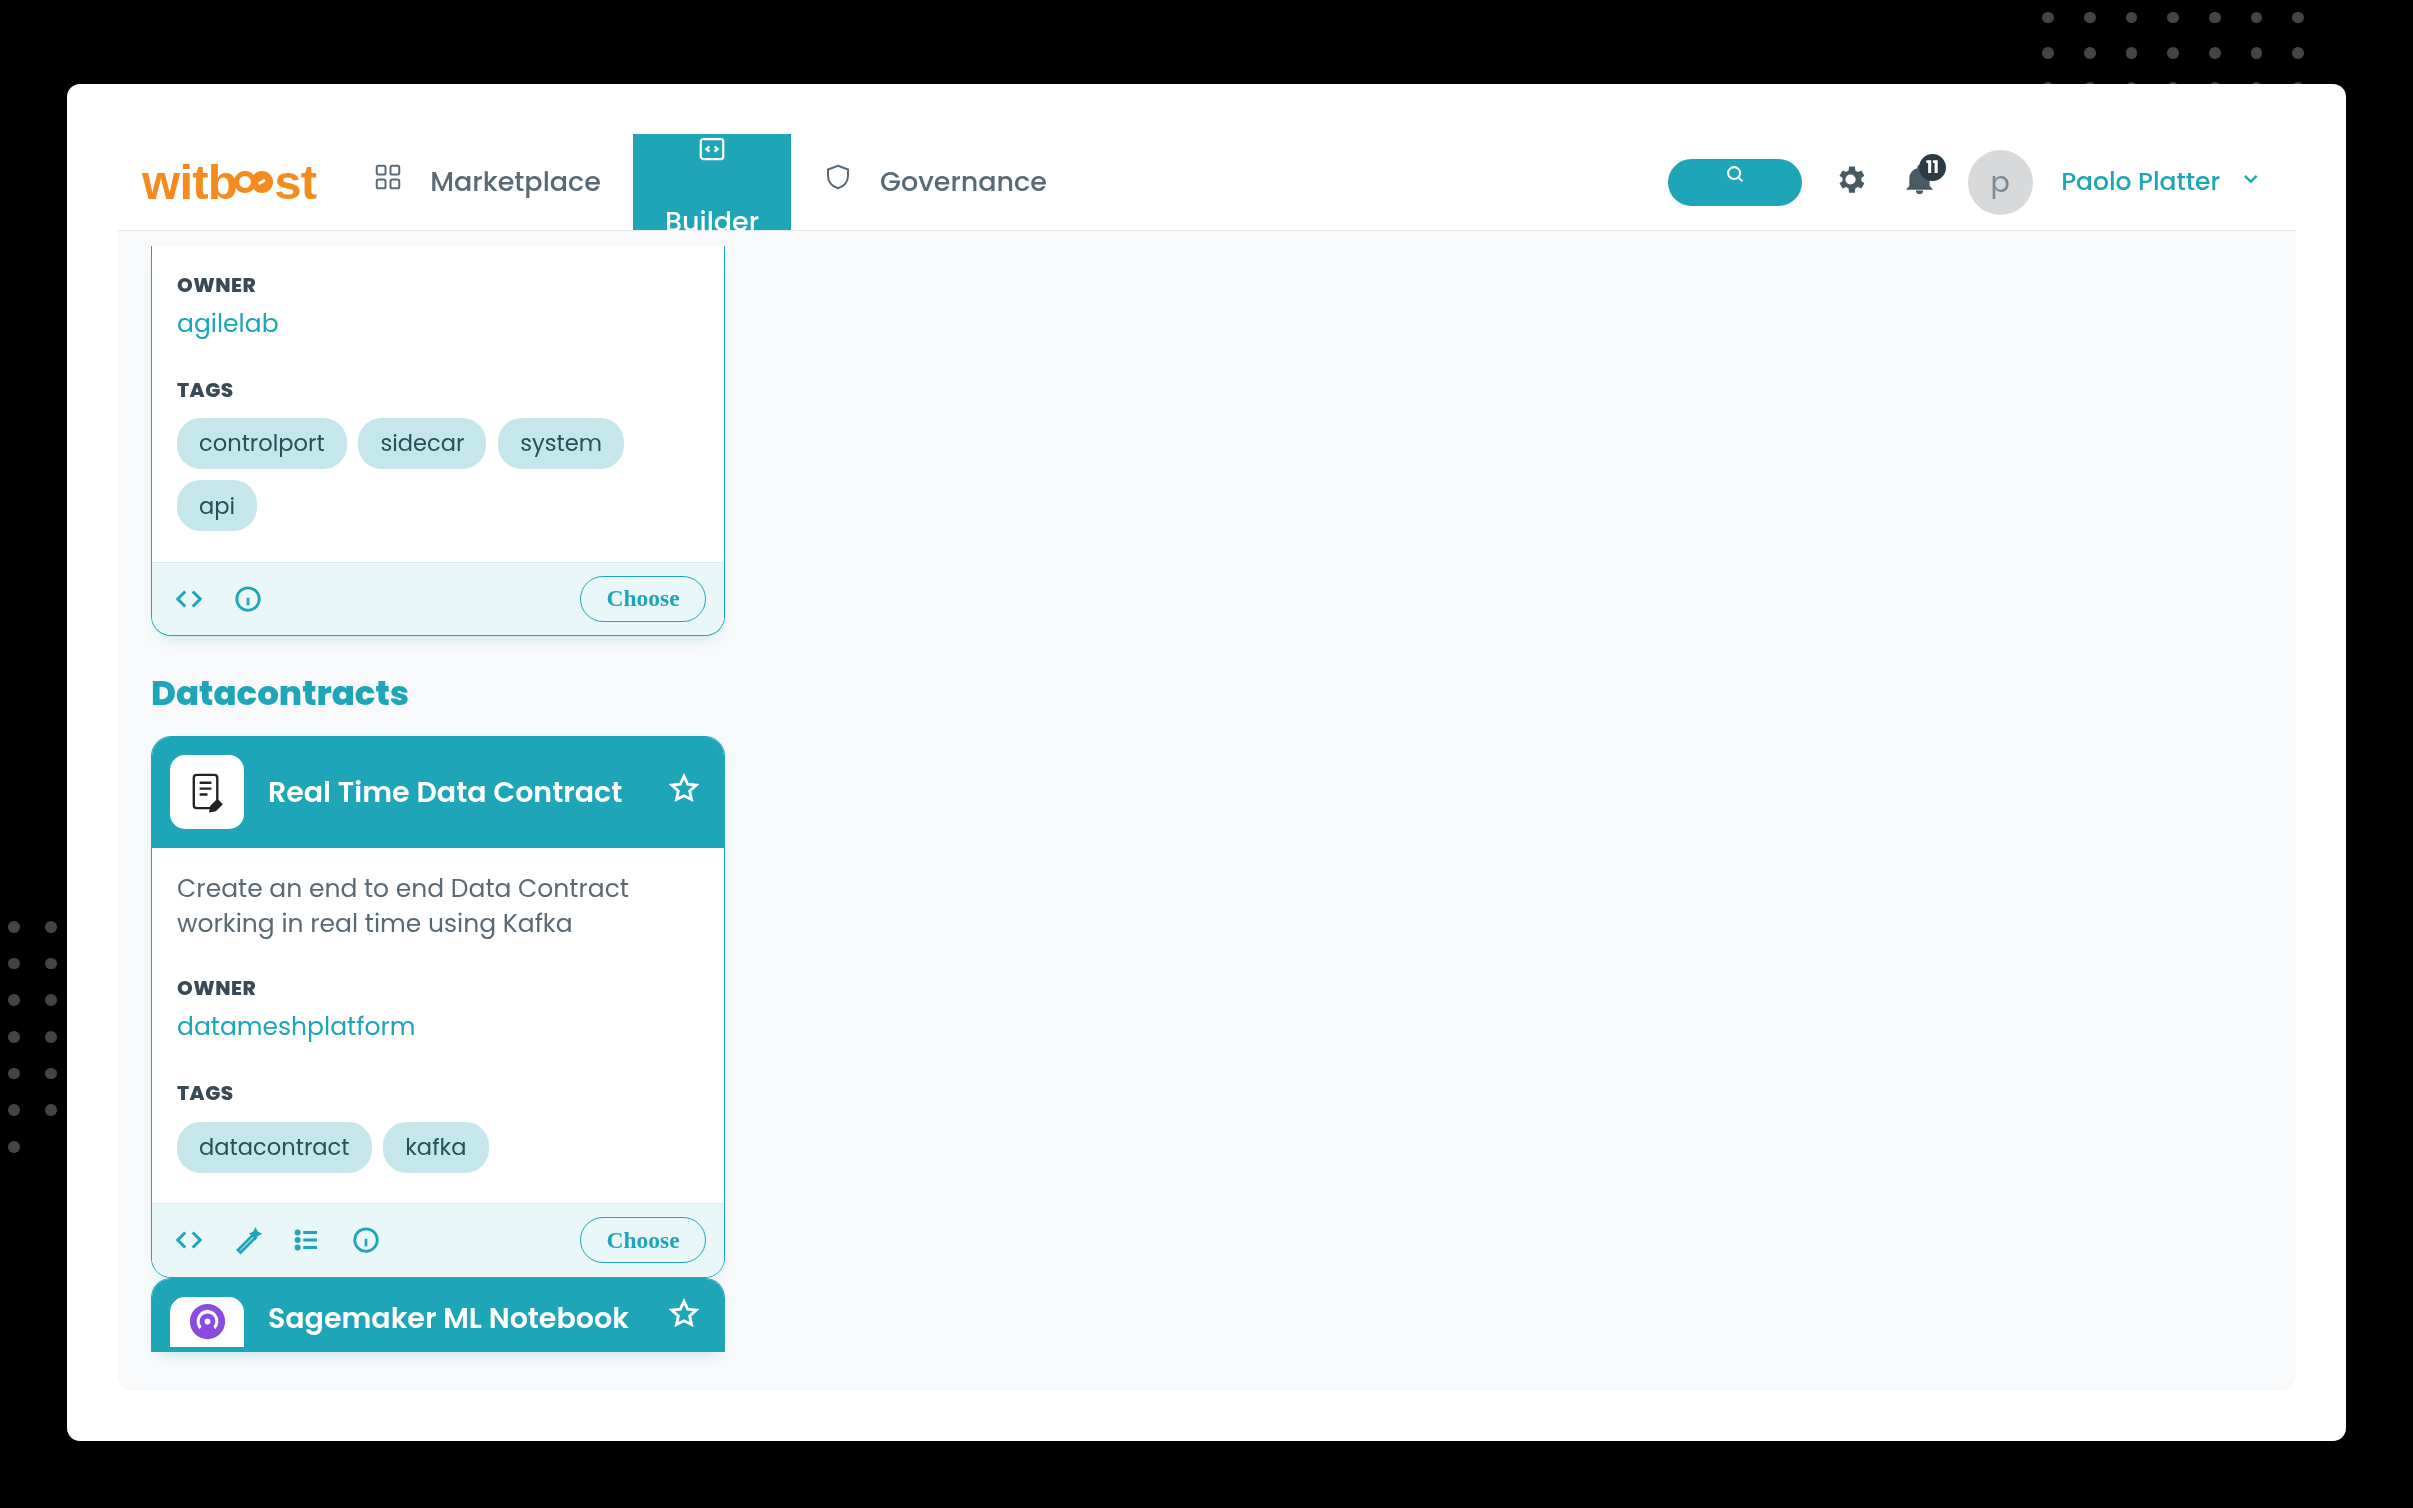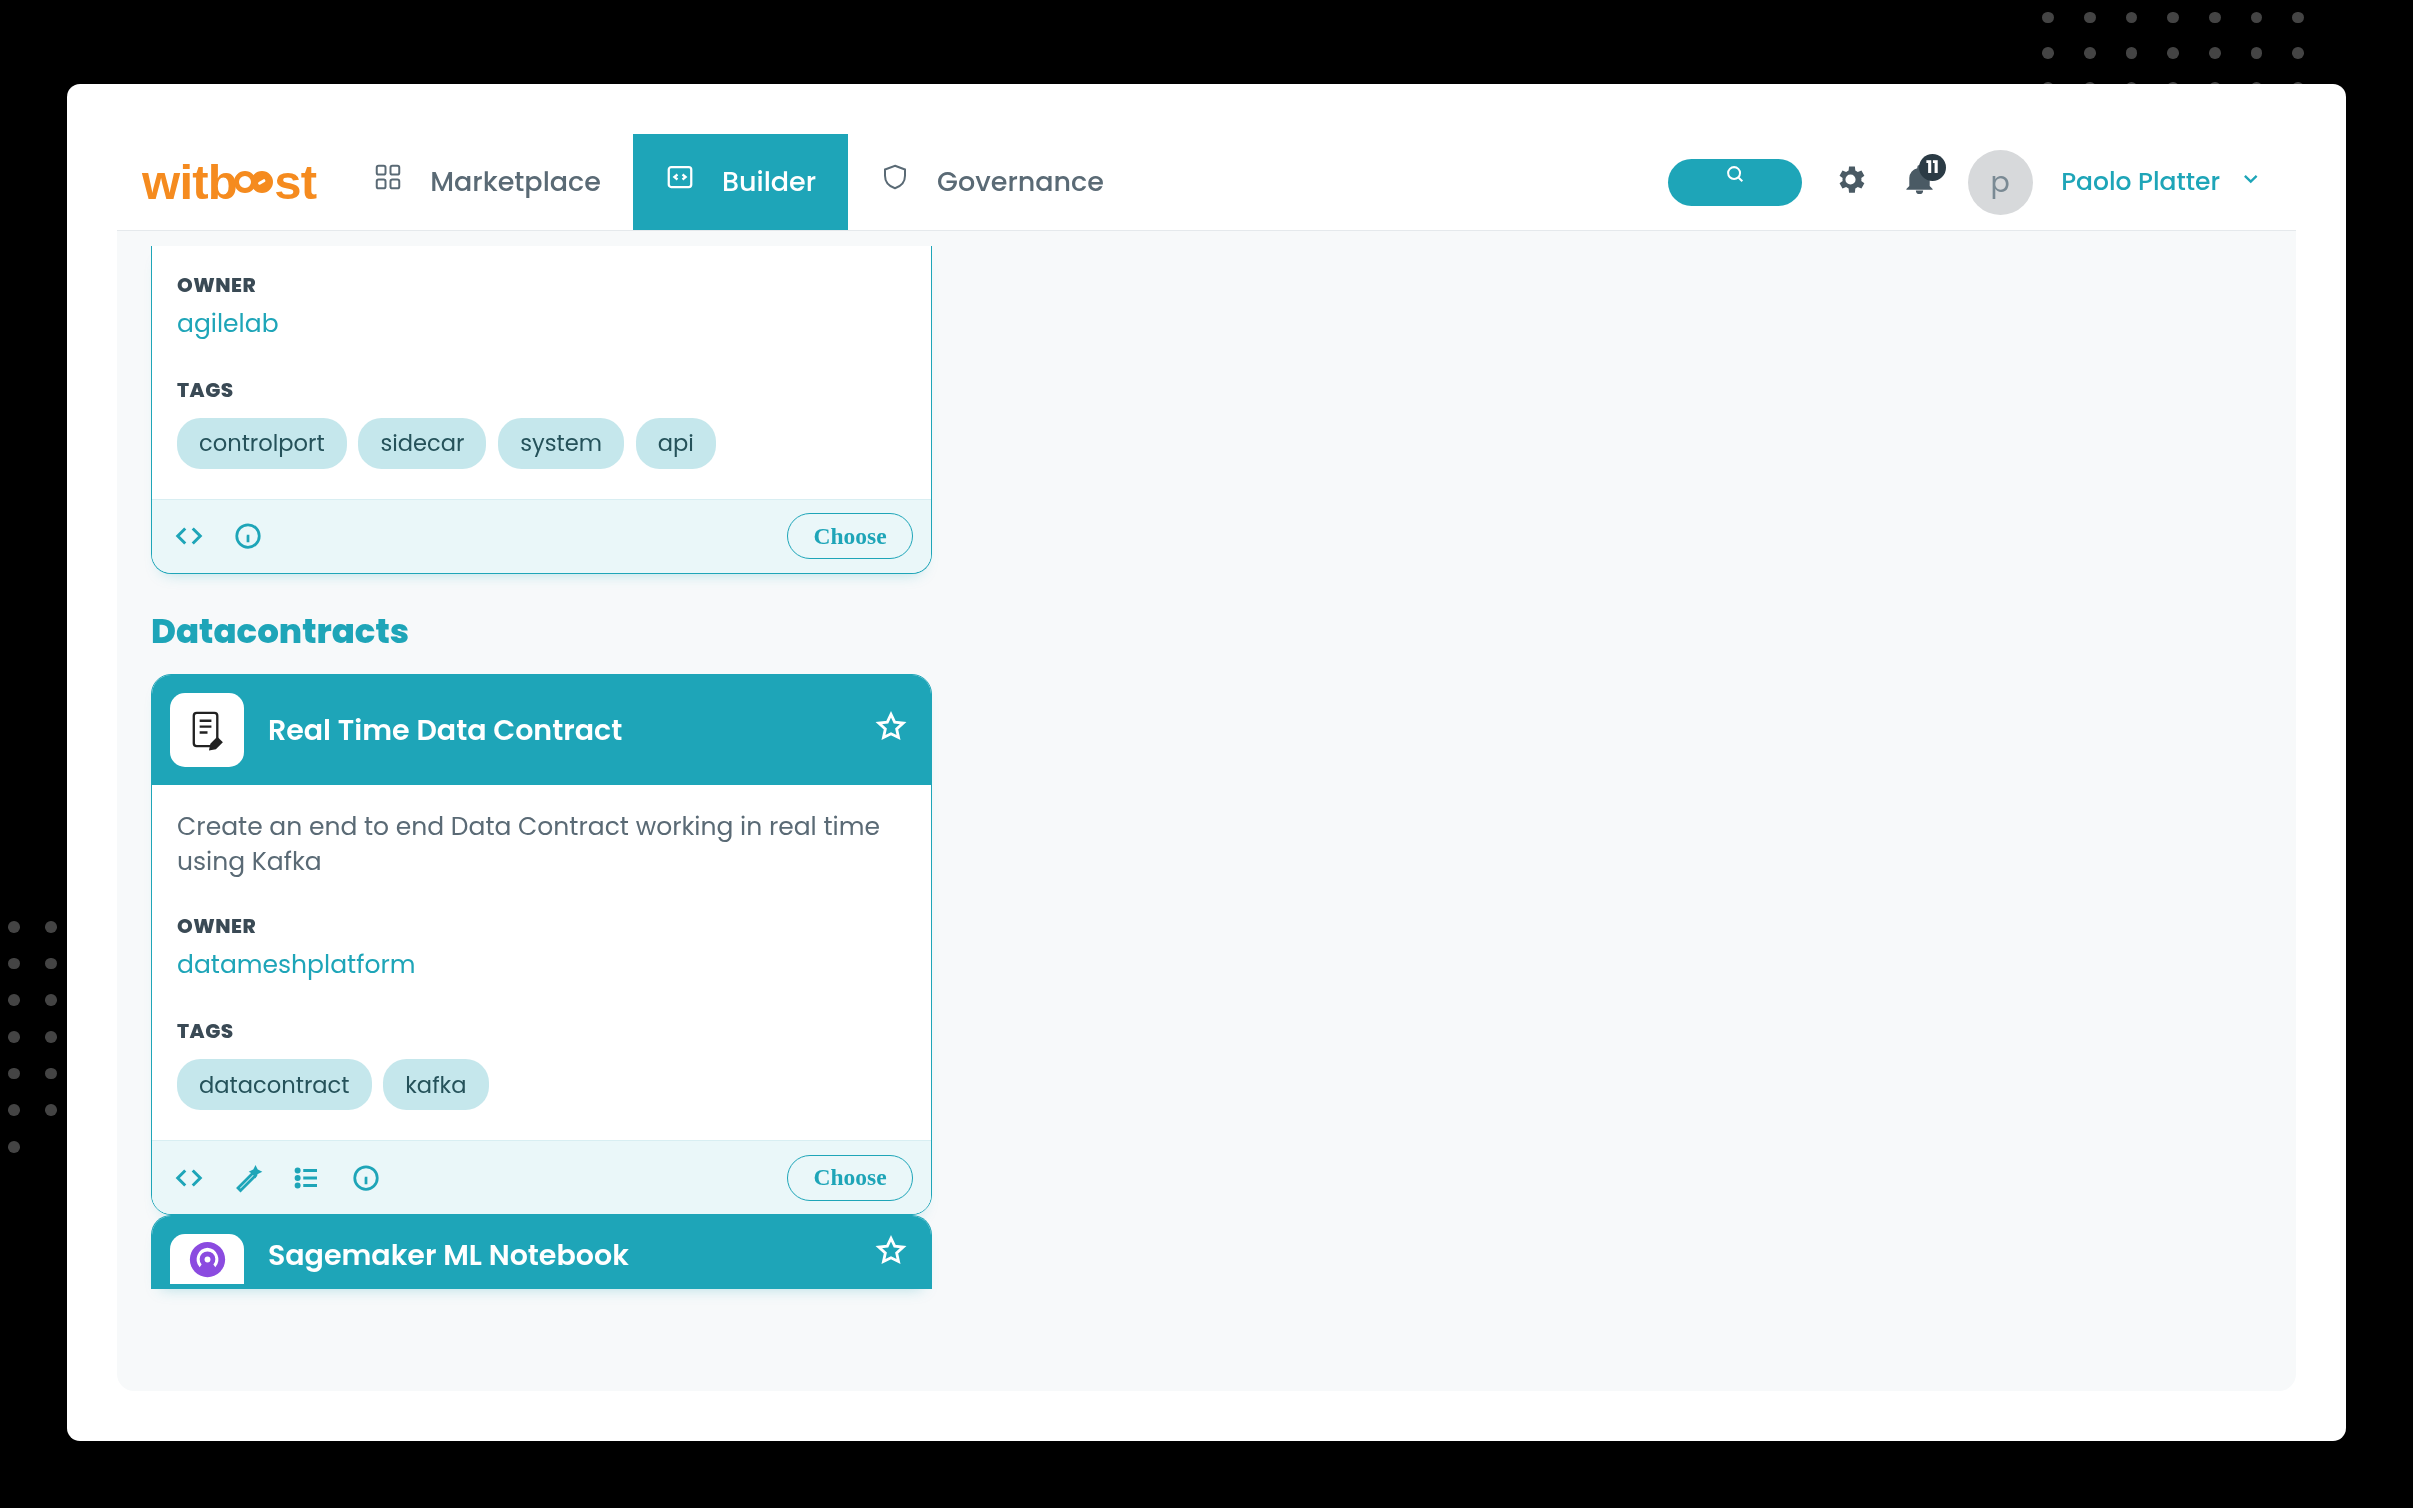--- a/index.html
+++ b/index.html
@@ -96,20 +96,21 @@
     display: flex; align-items: center; gap: 27px;
     padding: 0 32px;
     font-size: 27px;
     color: var(--text-grey);
     font-weight: 500;
     cursor: pointer;
   }
   .nav-tab.active {
     background: var(--teal);
     color: #fff;
+    flex-direction: column;
   }
   .nav-tab svg { width: 30px; height: 30px; }
 
   .nav-right {
     margin-left: auto;
     display: flex; align-items: center; gap: 28.5px;
   }
   .search-btn {
     background: var(--teal);
     color: #fff;
@@ -160,21 +161,21 @@
     overflow: hidden;
   }
 
   .section-title {
     font-size: 34px; font-weight: 800;
     color: var(--teal);
     margin: 32px 0 17px 0;
   }
 
   .card {
-    width: 781px;
+    width: 574px;
     background: #fff;
     border: 1.7px solid var(--teal);
     border-radius: 20px;
     overflow: hidden;
     box-shadow: 0 8.4px 15px -10px rgba(30,165,184,.35);
   }
   .card.partial-top { border-top: none; border-top-left-radius: 0; border-top-right-radius: 0; }
 
   .card-header {
     background: var(--teal);

